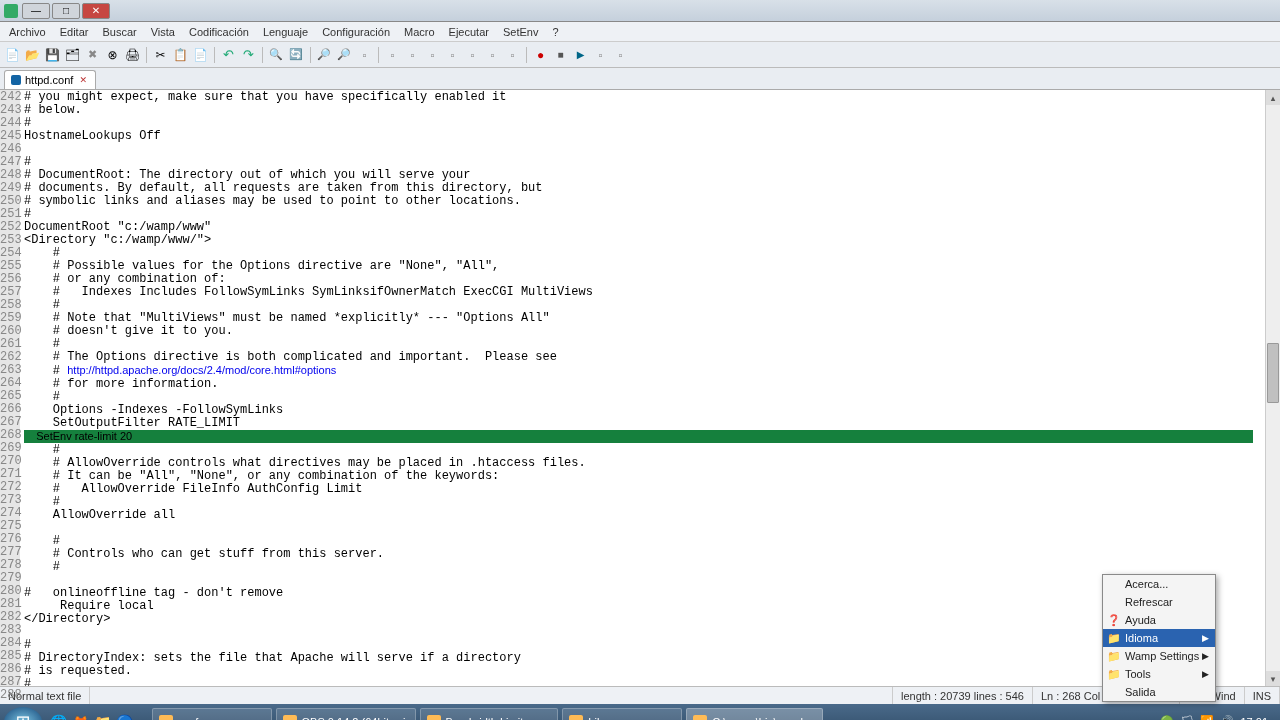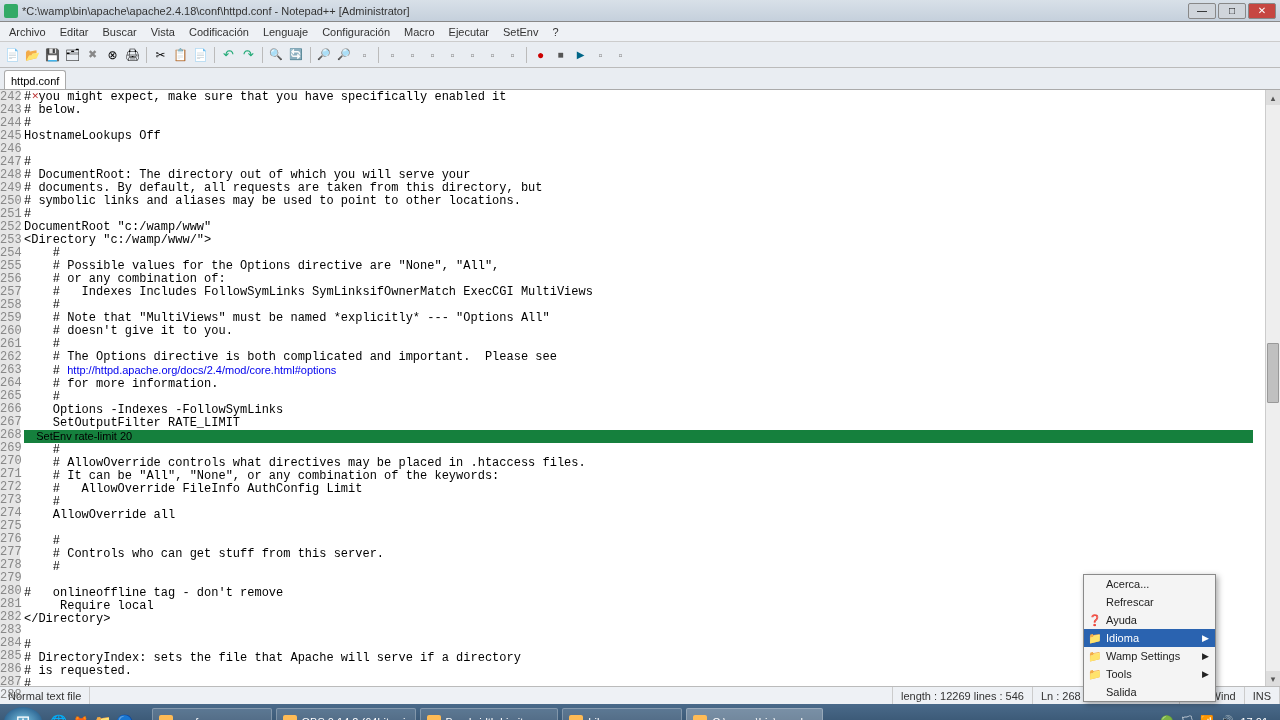--- a/index.html
+++ b/index.html
@@ -33,21 +33,21 @@
 .tb-find::before { content:"🔍"; font-size:11px;}
 .tb-replace::before { content:"🔄"; font-size:11px;}
 .tb-zoom-in::before { content:"🔎"; font-size:11px;}
 .tb-zoom-out::before { content:"🔎"; font-size:11px;}
 .tb-generic::before { content:"▫"; font-size:11px; color:#888;}
 .tb-rec::before { content:"●"; color:#c00; font-size:12px;}
 .tb-stop::before { content:"■"; color:#555; font-size:10px;}
 .tb-play::before { content:"▶"; color:#068; font-size:10px;}
 
 .tabbar { height: 22px; background: #e9edf2; display: flex; align-items: flex-end; padding: 0 4px; border-bottom: 1px solid #aaa; }
-.tab { height: 19px; background: #fff; border: 1px solid #aaa; border-bottom: none; border-radius: 3px 3px 0 0; display: flex; align-items: center; padding: 0 6px; gap: 4px; cursor: pointer; flex-direction: column; }
+.tab { height: 19px; background: #fff; border: 1px solid #aaa; border-bottom: none; border-radius: 3px 3px 0 0; display: flex; align-items: center; padding: 0 6px; gap: 4px; cursor: pointer; }
 .tab .dot { width: 10px; height: 10px; background: #1364a4; border-radius: 2px; }
 .tab .x { width: 12px; height: 12px; border-radius: 2px; display: flex; align-items: center; justify-content: center; font-size: 9px; color: #b33; cursor: pointer; }
 
 .editor-wrap { position: relative; height: 596px; display: flex; }
 .gutter { width: 20px; background: #e6e6e6; text-align: right; color: #888; font-family: "Courier New", monospace; font-size: 12px; line-height: 13px; padding: 1px 4px 0 0; }
 .editor { flex: 1; font-family: "Courier New", monospace; font-size: 12px; line-height: 13px; white-space: pre; padding: 1px 12px 0 4px; overflow: hidden; color: #000; position: relative; }
 .editor .hl { background: #15803d; display: inline-block; width: 100%; }
 .editor .link { color: #0000ee; }
 .vscroll { width: 15px; background: #eee; border-left: 1px solid #ccc; position: relative; }
 .vscroll .up, .vscroll .down { height: 15px; background: #ddd; display:flex;align-items:center;justify-content:center;font-size:9px;color:#555;cursor:pointer; }
@@ -63,32 +63,31 @@
 .taskbar .start { width: 38px; height: 30px; background: radial-gradient(#6ac 20%, #147); border-radius: 50%; margin-right: 6px; cursor:pointer; display:flex;align-items:center;justify-content:center;}
 .taskbar .start::before { content:"⊞"; color:#fff; font-size:18px;}
 .taskbar .pin { width: 22px; height: 26px; display:flex; align-items:center; justify-content:center; color:#fff; cursor:pointer; font-size:14px;}
 .taskbar .tbtn { height: 28px; min-width: 120px; max-width: 140px; background: rgba(255,255,255,0.12); border: 1px solid rgba(255,255,255,0.25); border-radius: 2px; margin: 0 2px; display:flex; align-items:center; padding:0 6px; gap:5px; color:#fff; cursor:pointer; font-size:11px; overflow:hidden; white-space:nowrap; text-overflow:ellipsis;}
 .taskbar .tbtn.active { background: rgba(255,255,255,0.28); }
 .taskbar .tbtn .ico { width:14px; height:14px; background:#fb5; border-radius:2px; flex-shrink:0;}
 .taskbar .tray { margin-left:auto; display:flex; align-items:center; gap:6px; color:#fff; font-size:11px; padding-right:8px;}
 .taskbar .tray .ico { width:14px; height:14px; cursor:pointer;}
 .taskbar .chev { color:#fff; font-size:10px; padding:0 4px; cursor:pointer;}
 
-.context-menu { position: absolute; right: 64px; bottom: 18px; width: 133px; background: #f4f4f4; border: 1px solid #8a8a8a; box-shadow: 2px 2px 6px rgba(0,0,0,0.35); z-index: 500; }
+.context-menu { position: absolute; right: 64px; bottom: 18px; width: 114px; background: #f4f4f4; border: 1px solid #8a8a8a; box-shadow: 2px 2px 6px rgba(0,0,0,0.35); z-index: 500; }
 .context-menu .row { height: 18px; display: flex; align-items: center; padding: 0 6px 0 22px; font-size: 11px; color: #222; cursor: pointer; position:relative;}
 .context-menu .row.hi { background: #2a63b0; color:#fff; }
 .context-menu .row .arrow { margin-left:auto; font-size:9px; }
 .context-menu .row .ico { position:absolute; left:4px; width:14px; height:14px; display:flex; align-items:center; justify-content:center; font-size:11px;}
 </style>
 </head>
 <body>
 
 <div class="titlebar">
   <span class="icon"></span>
-  <span class="title">*C:\wamp\bin\apache\apache2.4.18\conf\httpd.conf - Notepad++ [Administrator]</span>
   <div class="winbtns">
     <div class="winbtn">—</div>
     <div class="winbtn">□</div>
     <div class="winbtn close">✕</div>
   </div>
 </div>
 
 <div class="menubar" id="menubar">
     <div class="item">Archivo</div>
     <div class="item">Editar</div>
@@ -251,21 +250,21 @@
     <div class="track">
       <div class="thumb"></div>
     </div>
     <div class="down">▾</div>
   </div>
 </div>
 
 <div class="statusbar">
   <div class="cell">Normal text file</div>
   <div class="cell fill"></div>
-  <div class="cell">length : 12269    lines : 546</div>
+  <div class="cell">length : 20739    lines : 546</div>
   <div class="cell">Ln : 268    Col : 25    Sel : 0 | 0</div>
   <div class="cell">Dos\Wind</div>
   <div class="cell">INS</div>
 </div>
 
 <div class="taskbar">
   <div class="start"></div>
   <div class="pin">🌐</div>
   <div class="pin">🦊</div>
   <div class="pin">📁</div>

